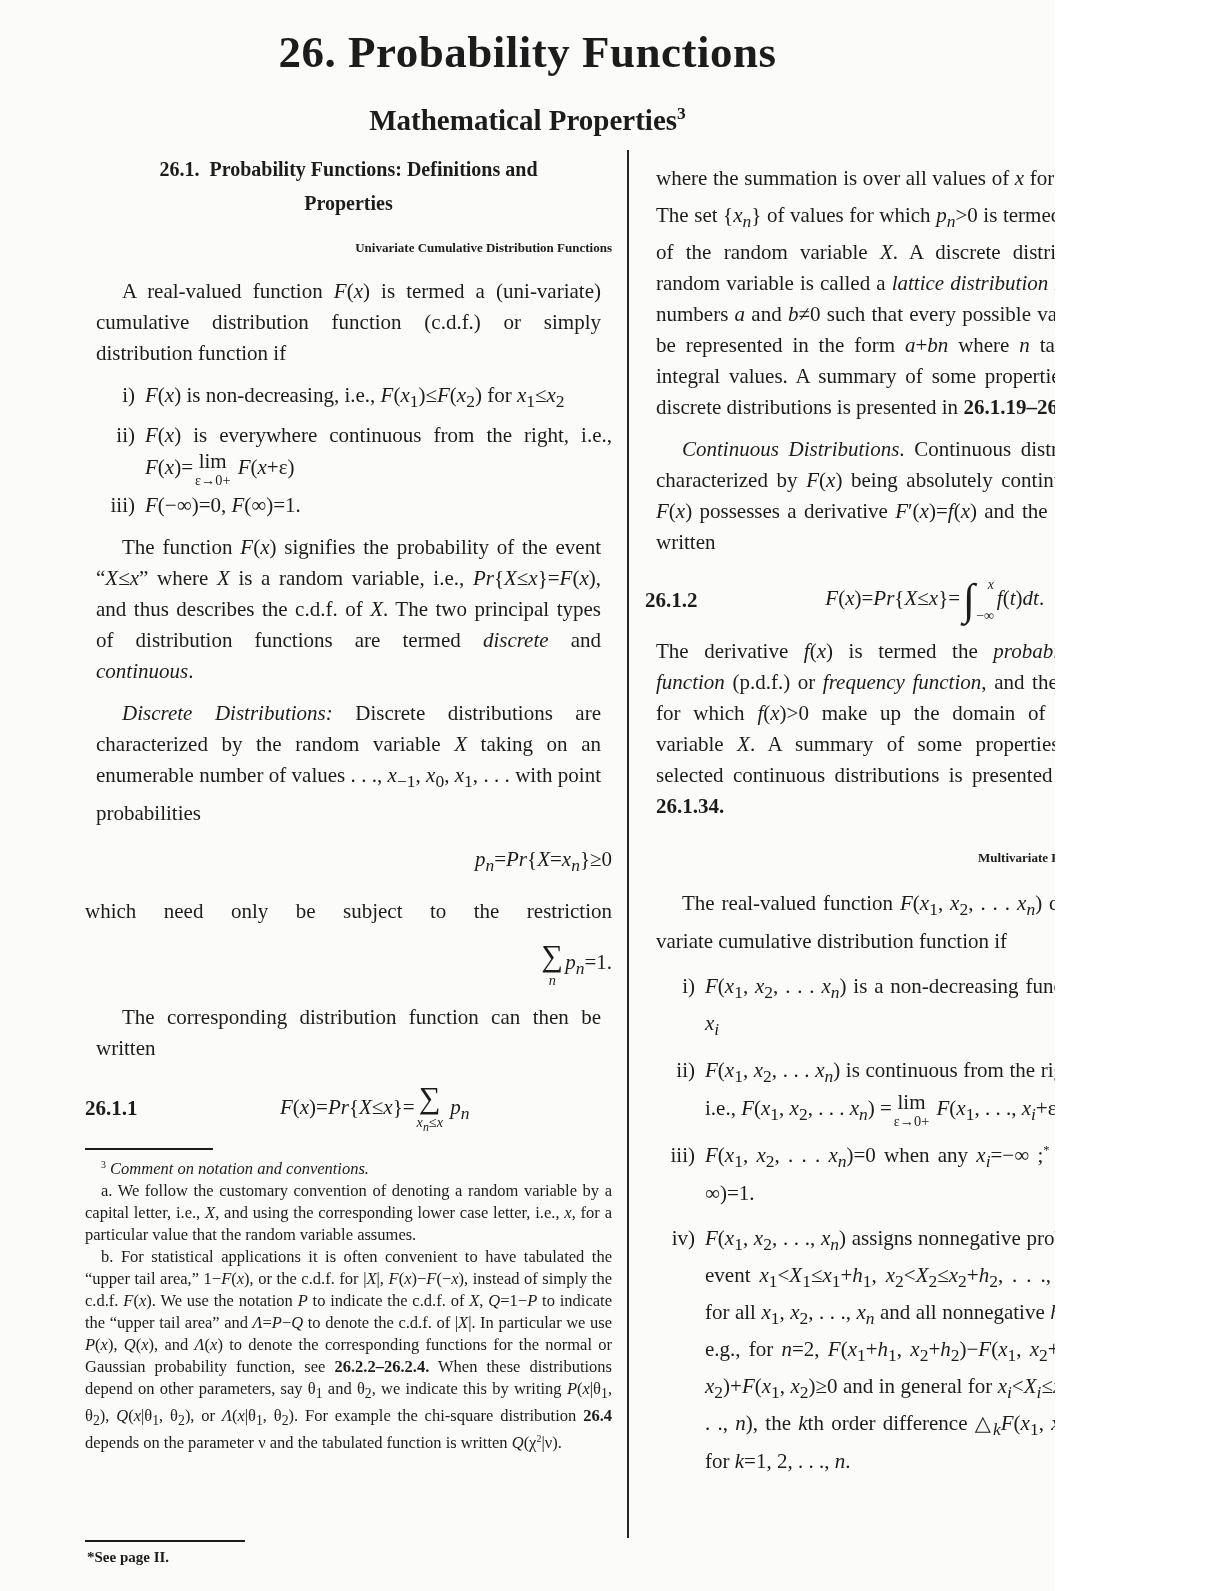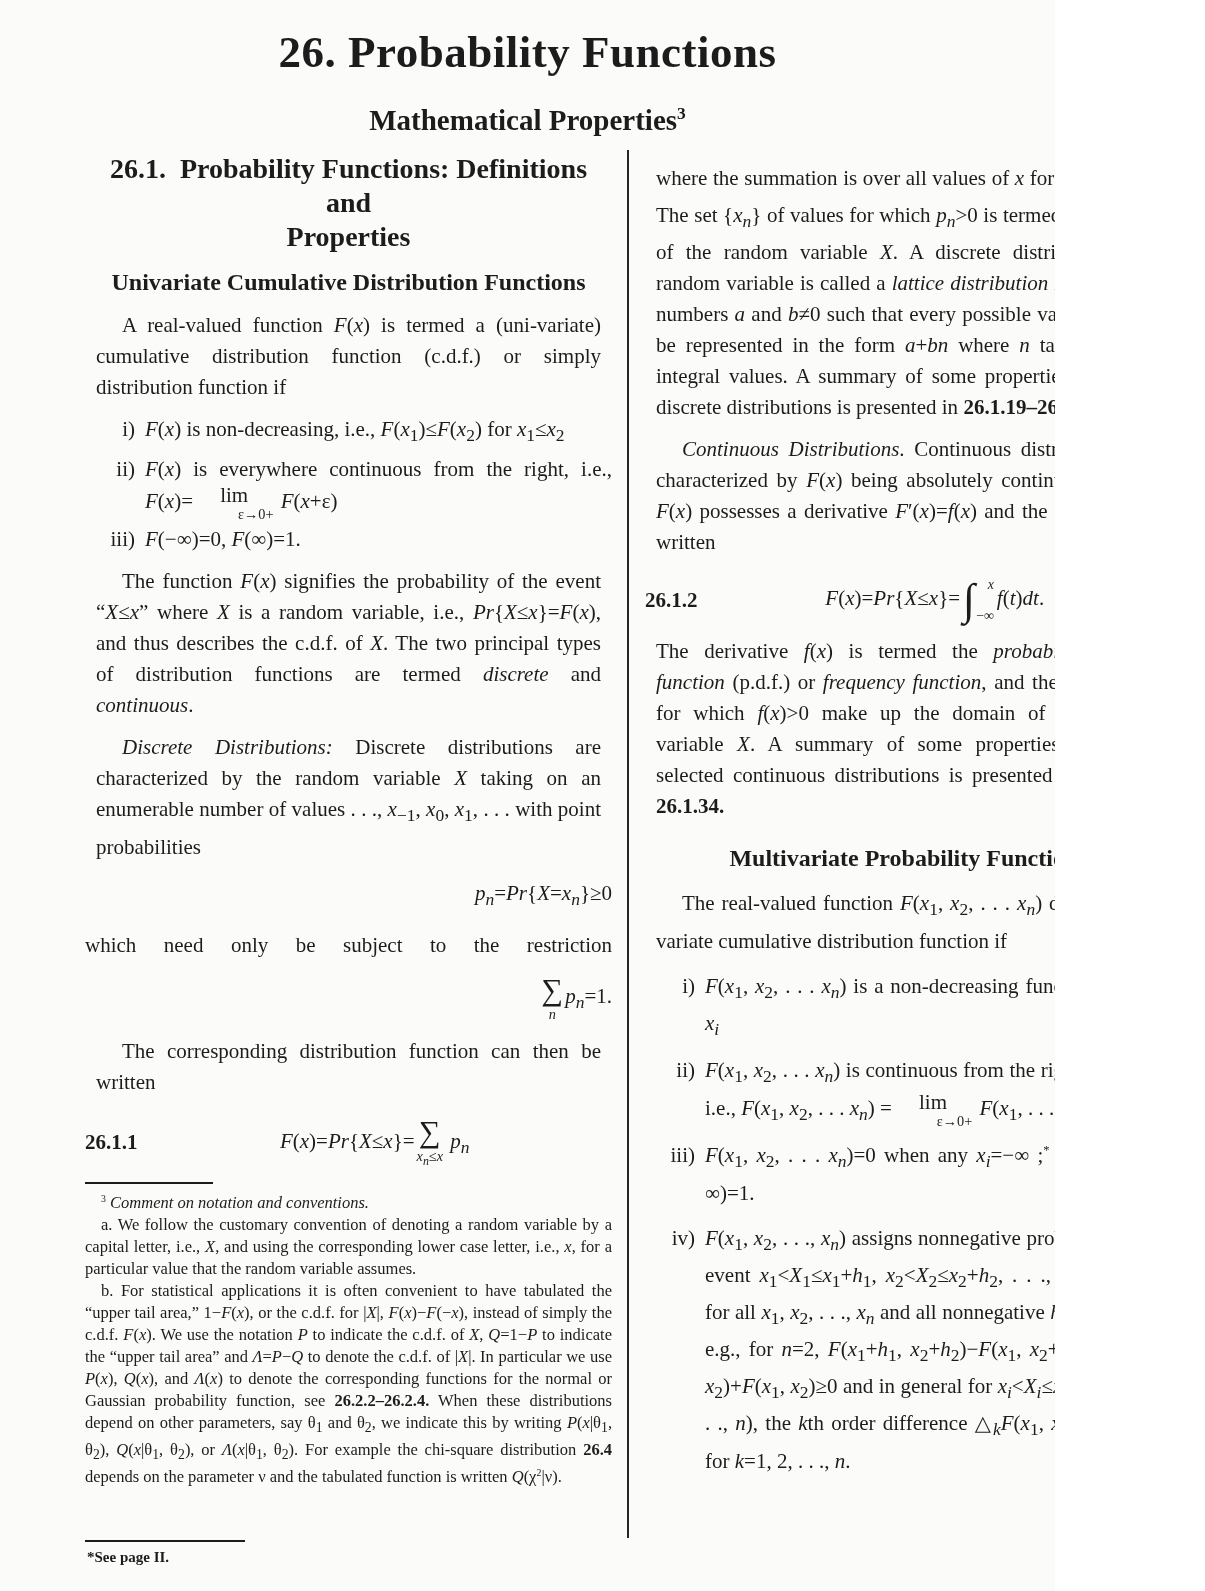--- a/index.html
+++ b/index.html
@@ -8,38 +8,38 @@
     background:#fbfbf9; color:#1c1c1c; overflow:hidden;
     font-family:"Liberation Serif","DejaVu Serif",serif;
   }
   .title { margin:0; padding-top:26px; text-align:center; font-size:45px; font-weight:700; letter-spacing:.5px; }
   .subtitle { margin:26px 0 1px; text-align:center; font-size:29px; font-weight:700; }
   sup { font-size:.6em; line-height:0; }
   .col { position:absolute; top:152px; width:527px; font-size:21px; line-height:31px; text-align:justify; }
   .col-left { left:85px; }
   .col-right { left:645px; }
   .divider { position:absolute; left:627px; top:150px; width:2px; height:1388px; background:#262626; }
-  h3.section-heading { margin:0 0 16px; font-size:28px; line-height:34px; font-weight:700; text-align:center; }
-  h4.subheading { margin:0 0 16px; font-size:24px; font-weight:700; text-align:center; line-height:24px; }
+  h3.section-heading { margin:0 0 16px; font-size:20px; line-height:34px; font-weight:700; text-align:center; }
+  h4.subheading { margin:0 0 16px; font-size:13px; font-weight:700; text-align:right; line-height:24px; }
   .para { margin:11px; text-indent:26px; }
   .noindent { text-indent:0; }
   .spread { text-align:justify; text-align-last:justify; text-indent:0; margin:0; }
   .cond-list { margin:10px 0 8px; }
   .cond { display:flex; margin-bottom:3px; }
   .cond-marker { flex:0 0 50px; text-align:right; padding-right:10px; }
   .cond-body { flex:1; text-align:justify; }
   .eq-center { margin:15px 0; text-align:right; text-indent:0; }
   .eq-row { display:flex; align-items:center; margin:20px 0 14px; }
   .eq-no { flex:0 0 auto; font-weight:700; }
   .eq-body { flex:1; text-align:center; }
   .sumstack { display:inline-flex; flex-direction:column; align-items:center; vertical-align:middle; line-height:1; margin:0 2px; }
   .sum-sign { font-size:1.45em; line-height:.95; }
   .sum-under { font-size:.68em; padding-top:2px; }
   .limstack { display:inline-flex; flex-direction:column; align-items:center; vertical-align:middle; line-height:1; margin:0 2px; }
-  .lim-under { font-size:.68em; padding-top:1px;margin-left:43px; }
+  .lim-under { font-size:.68em; padding-top:1px; }
   .intg { display:inline-flex; align-items:stretch; vertical-align:middle; margin:0 3px; }
   .intg-sign { font-size:2.1em; line-height:1; }
   .intg-lims { display:flex; flex-direction:column; justify-content:space-between; font-size:.66em; line-height:1; padding-left:1px; }
   .intg-up { align-self:flex-end; }
   .intg-lo { align-self:flex-start; }
   .fn-rule { width:128px; border-top:2px solid #1c1c1c; margin:14px 0 8px; }
   .footnote { font-size:16.5px; line-height:22px; }
   .footnote p { margin:0; text-indent:16px; text-align:justify; }
   .bottom-rule { position:absolute; left:85px; top:1540px; width:160px; border-top:2px solid #1c1c1c; }
   .see-note { position:absolute; left:87px; top:1549px; font-size:15px; font-weight:700; }

